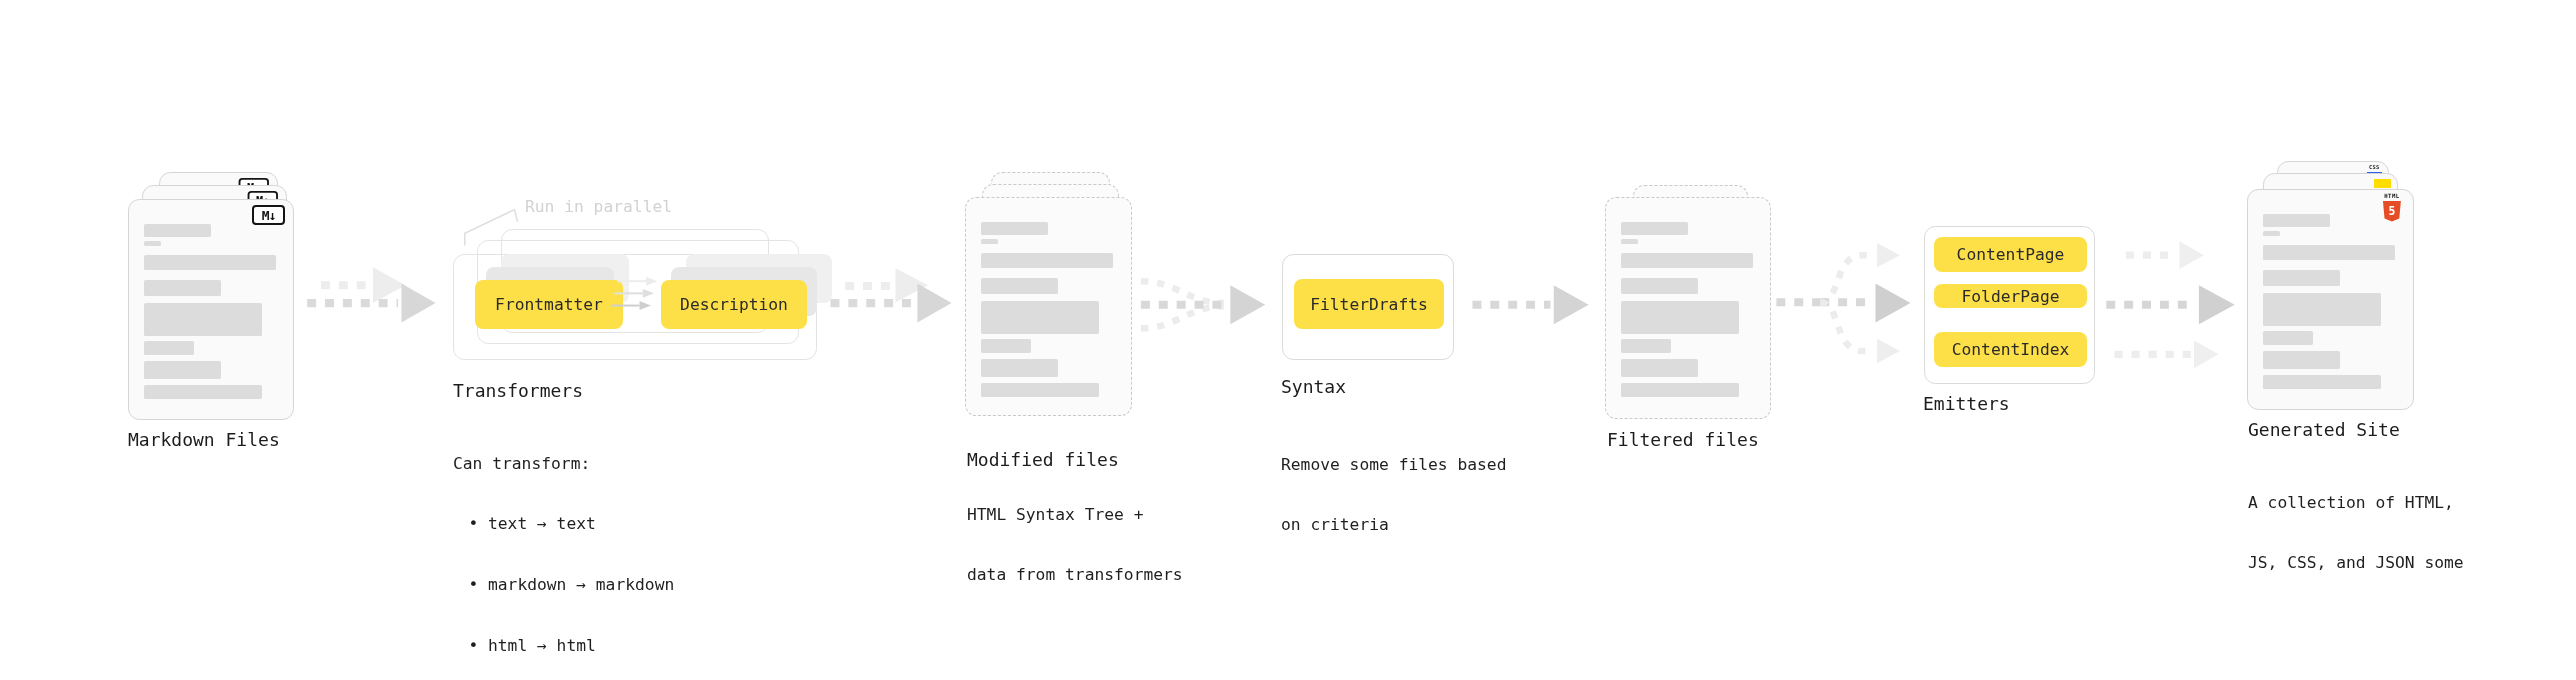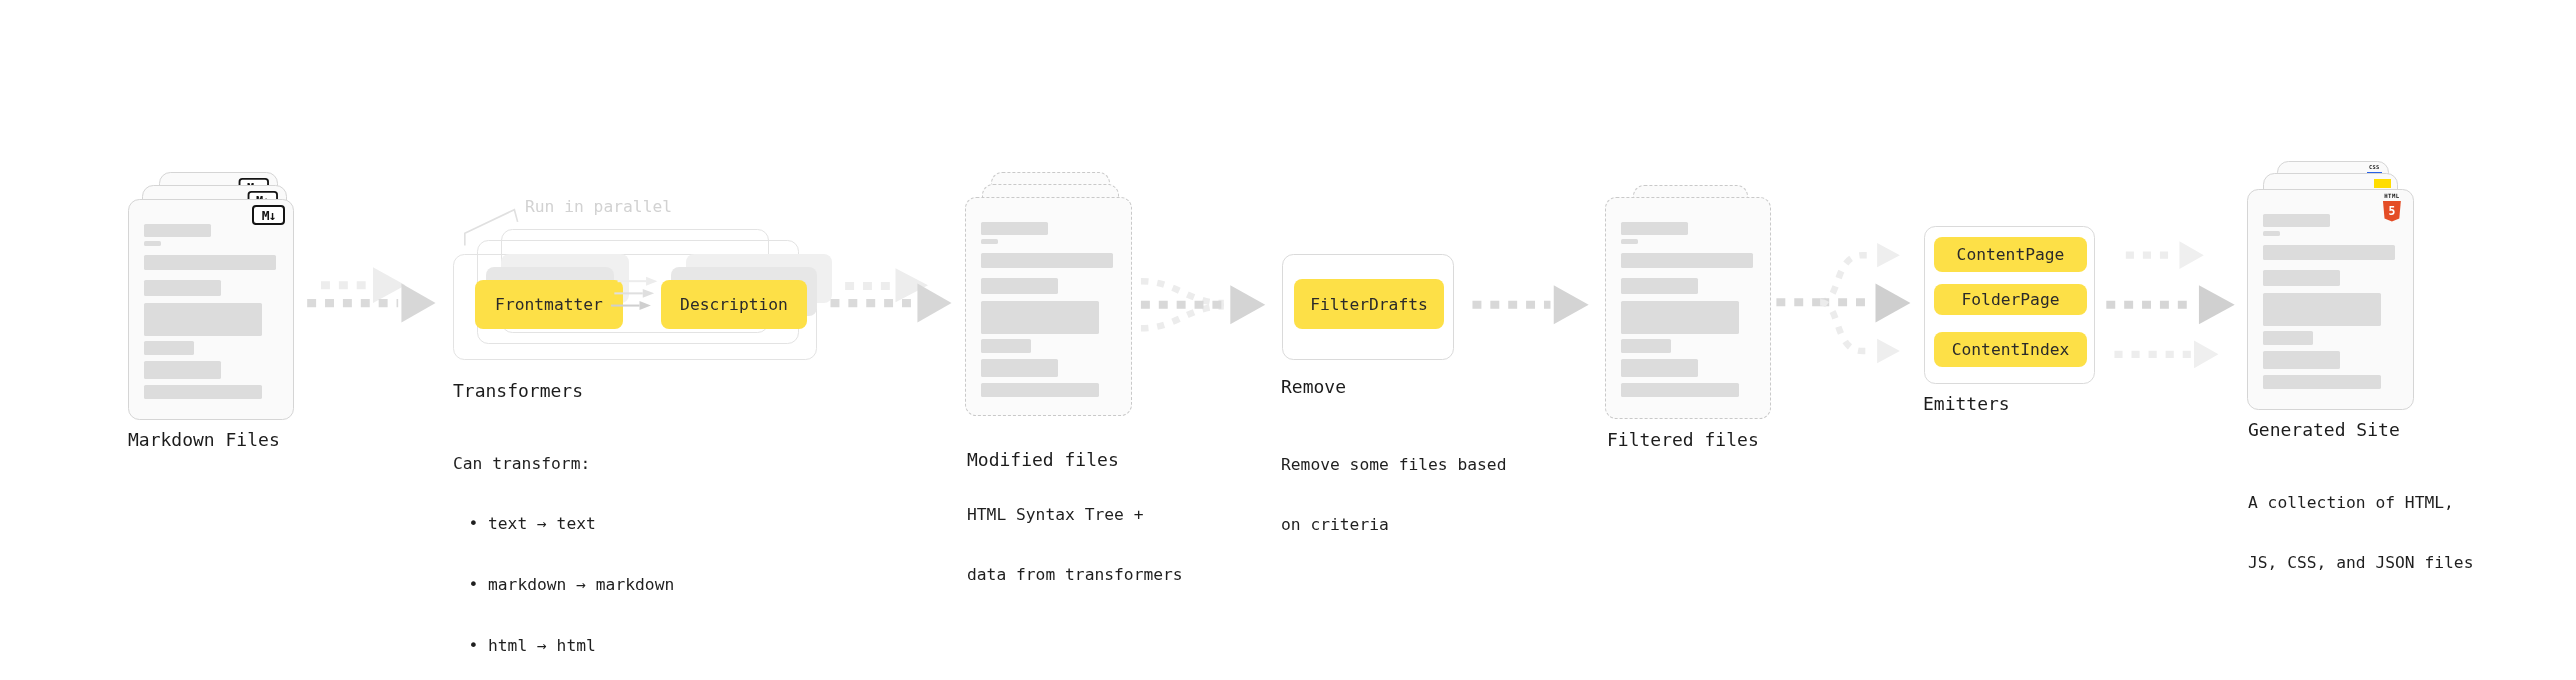--- a/index.html
+++ b/index.html
@@ -112,42 +112,42 @@
     <div class="bar b8"></div>
   </div>
   <div class="heading stage-el" style="left:967px;top:448px;">Modified files</div>
   <div class="desc stage-el" style="left:967px;top:464px;">
     <div>HTML Syntax Tree +</div>
     <div>data from transformers</div>
   </div>
 
   <div class="panel stage-el" style="left:1282px;top:254px;width:172px;height:106px;"></div>
   <div class="pill stage-el" style="left:1294px;top:279px;width:150px;height:50px;">FilterDrafts</div>
-  <div class="heading stage-el" style="left:1281px;top:375px;">Remove</div>
+  <div class="heading stage-el" style="left:1281px;top:375px;">Syntax</div>
   <div class="desc stage-el" style="left:1281px;top:414px;">
     <div>Remove some files based</div>
     <div>on criteria</div>
   </div>
 
   <div class="card dashed stage-el" style="left:1633px;top:185px;width:115px;height:36px;z-index:1;"></div>
   <div class="card dashed stage-el" style="left:1605px;top:197px;width:166px;height:222px;z-index:3;">
     <div class="bar b1"></div>
     <div class="bar b2"></div>
     <div class="bar b3"></div>
     <div class="bar b4"></div>
     <div class="bar b5"></div>
     <div class="bar b6"></div>
     <div class="bar b7"></div>
     <div class="bar b8"></div>
   </div>
   <div class="heading stage-el" style="left:1607px;top:428px;">Filtered files</div>
 
   <div class="panel stage-el" style="left:1924px;top:226px;width:171px;height:158px;"></div>
   <div class="pill stage-el" style="left:1934px;top:237px;width:153px;height:35px;">ContentPage</div>
-  <div class="pill stage-el" style="left:1934px;top:284px;width:153px;height:31px;">FolderPage</div>
+  <div class="pill stage-el" style="left:1934px;top:284px;width:153px;height:24px;">FolderPage</div>
   <div class="pill stage-el" style="left:1934px;top:332px;width:153px;height:35px;">ContentIndex</div>
   <div class="heading stage-el" style="left:1923px;top:392px;">Emitters</div>
 
   <div class="card stage-el" style="left:2277px;top:161px;width:112px;height:49px;z-index:1;">
     <span class="css-badge">
       <span class="word">CSS</span>
       <span class="bar-blue"></span>
     </span>
   </div>
   <div class="card stage-el" style="left:2263px;top:173px;width:135px;height:49px;z-index:2;">
@@ -165,21 +165,21 @@
     <div class="bar b3"></div>
     <div class="bar b4"></div>
     <div class="bar b5"></div>
     <div class="bar b6"></div>
     <div class="bar b7"></div>
     <div class="bar b8"></div>
   </div>
   <div class="heading stage-el" style="left:2248px;top:418px;">Generated Site</div>
   <div class="desc stage-el" style="left:2248px;top:452px;">
     <div>A collection of HTML,</div>
-    <div>JS, CSS, and JSON files</div>
+    <div>JS, CSS, and JSON some</div>
   </div>
 
   <svg class="arrow-layer" width="2576" height="681" viewBox="0 0 3170 838">
 
     <polyline points="572,302 572,287 633,258 637,273" fill="none" stroke="#e0e0e0" stroke-width="2"></polyline>
 
     <g>
       <line x1="395" y1="351" x2="455" y2="351" stroke="#ededed" stroke-width="10" stroke-dasharray="11 11"></line>
       <polygon points="459,329 459,373 499,351" fill="#ededed"></polygon>
       <line x1="378" y1="373" x2="490" y2="373" stroke="#dadada" stroke-width="10" stroke-dasharray="11 11"></line>

